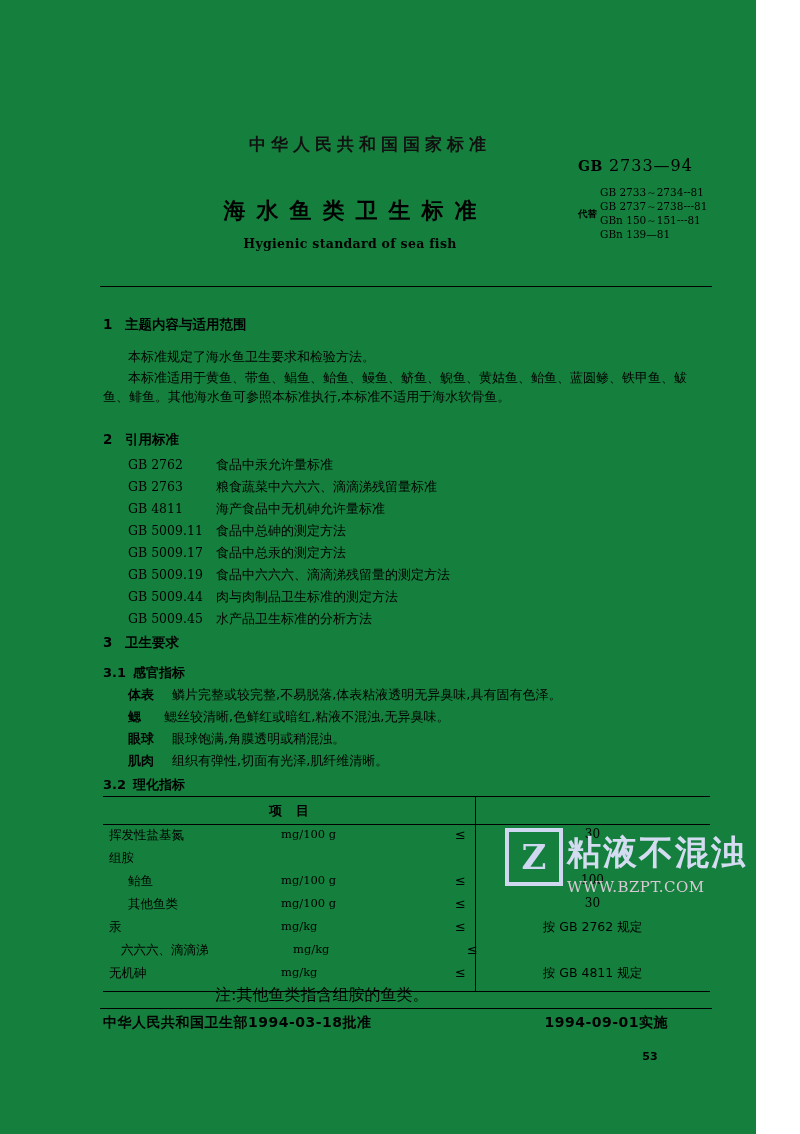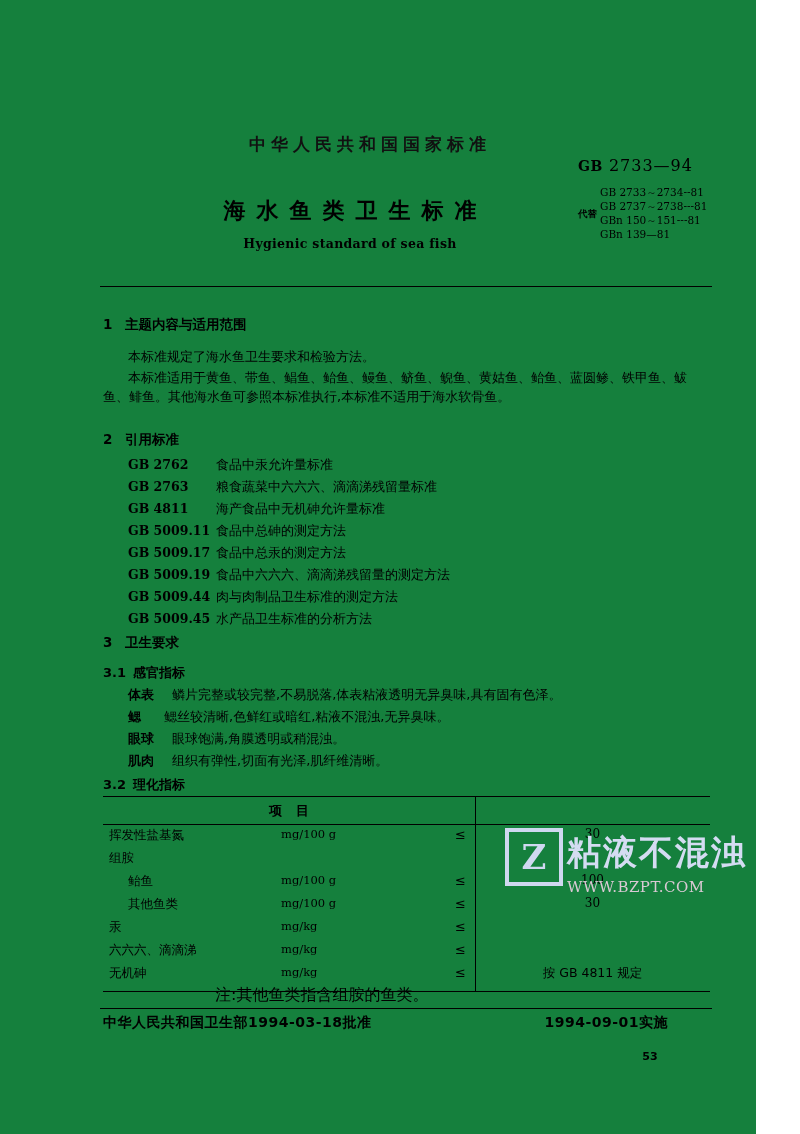--- a/index.html
+++ b/index.html
@@ -142,21 +142,20 @@
   .ref-item {
     position: absolute;
     font-size: 13px;
     white-space: nowrap;
   }
   .ref-code {
     font-family: "DejaVu Serif", "Liberation Serif", serif;
     font-size: 12.5px;
     display: inline-block;
     width: 88px;
-    font-weight: bold;
   }
   .sensory-item {
     position: absolute;
     font-size: 13px;
     white-space: nowrap;
   }
   .sensory-term {
     font-weight: bold;
     display: inline-block;
   }
@@ -496,23 +495,24 @@
         <span class="t-name" style="left:25px;">其他鱼类</span>
         <span class="t-unit">mg/100 g</span>
         <span class="t-op">≤</span>
         <span class="t-val">30</span>
       </div>
 
       <div class="trow" style="top:94px;">
         <span class="t-name" style="left:6px;">汞</span>
         <span class="t-unit">mg/kg</span>
         <span class="t-op">≤</span>
-      </div>
-
-      <div class="trow" style="top:117px;">
+        <span class="t-val cn">按 GB 2762 规定</span>
+      </div>
+
+      <div class="trow" style="top:117px;margin-left:12px;">
         <span class="t-name" style="left:6px;">六六六、滴滴涕</span>
         <span class="t-unit">mg/kg</span>
         <span class="t-op">≤</span>
       </div>
 
       <div class="trow" style="top:140px;">
         <span class="t-name" style="left:6px;">无机砷</span>
         <span class="t-unit">mg/kg</span>
         <span class="t-op">≤</span>
         <span class="t-val cn">按 GB 4811 规定</span>

